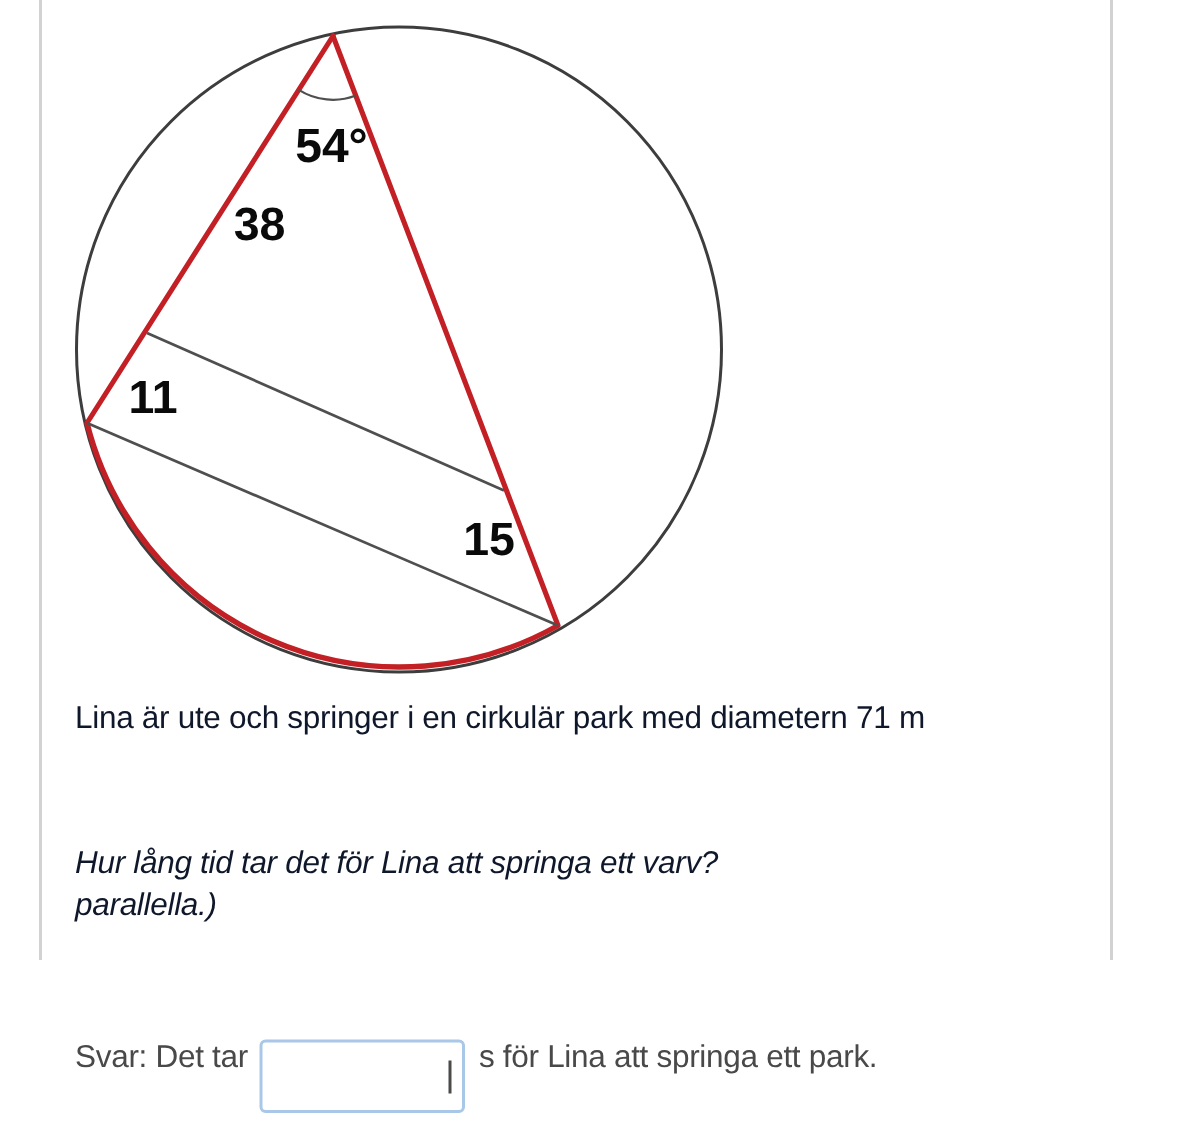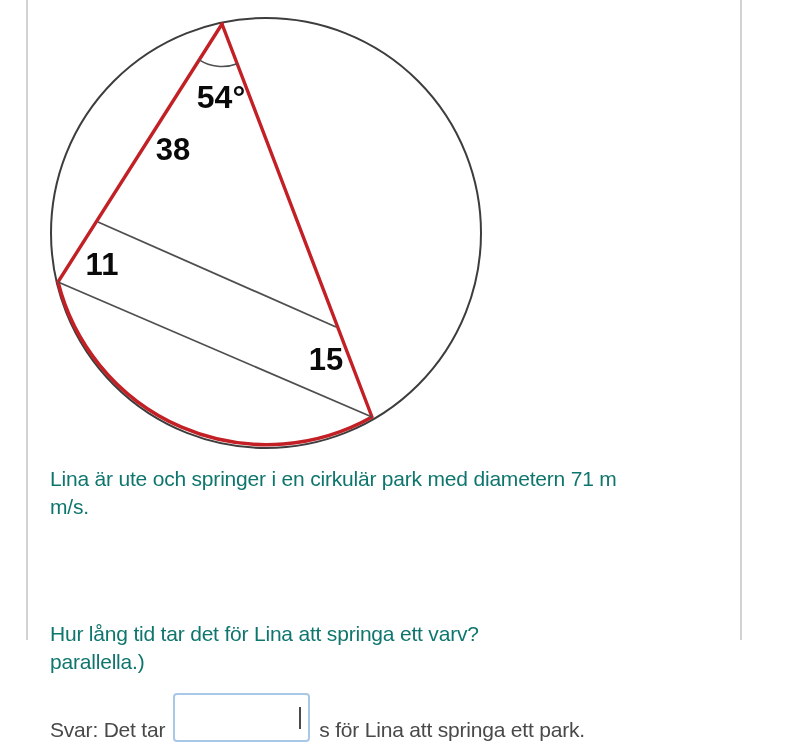--- a/index.html
+++ b/index.html
@@ -19,31 +19,31 @@
   .figure text {
     font-family: "Liberation Sans", "DejaVu Sans", sans-serif;
     font-weight: 700;
     fill: #0a0a0a;
   }
   .lbl-angle { font-size: 32px; }
   .lbl-side  { font-size: 31px; }
 
   .textblock {
     position: absolute; left: 50px; width: 690px;
-    color: #0f766e;
+    color: #0f172a;
     font-size: 21px;
     line-height: 28px;
     letter-spacing: -0.2px;
   }
   .problem  { top: 465px; }
-  .question { top: 620px; }
+  .question { top: 562px; font-style: italic; }
 
   .answer-row {
     position: absolute; left: 50px; top: 693px; height: 49px; width: 690px;
-    display: flex; align-items: flex-end;
+    display: flex; align-items: flex-start;
     color: #494949; font-size: 21px; letter-spacing: -0.2px;
     white-space: nowrap;
   }
   .input-wrap { position: relative; margin: 0 9px 0 8px; height: 49px; }
   .answer-input {
     width: 137px; height: 49px;
     border: 2px solid #a9c8e8;
     border-radius: 4px;
     background: #ffffff;
     font-family: "Liberation Sans", "DejaVu Sans", sans-serif;
@@ -81,21 +81,20 @@
     <path d="M 199.2 59.9 A 42.5 42.5 0 0 0 237.2 63.7" fill="none" stroke-width="1.5" stroke="#4f4f4f"></path>
 
     <text class="lbl-angle" x="221" y="108" text-anchor="middle">54°</text>
     <text class="lbl-side" x="173" y="160" text-anchor="middle">38</text>
     <text class="lbl-side" x="102" y="275" text-anchor="middle">11</text>
     <text class="lbl-side" x="326" y="370" text-anchor="middle">15</text>
   </svg>
 
   <div class="textblock problem">
     <div>Lina är ute och springer i en cirkulär park med diametern 71 m</div>
-    <div>m/s.</div>
   </div>
 
   <div class="textblock question">
     <div>Hur lång tid tar det för Lina att springa ett varv?</div>
     <div>parallella.)</div>
   </div>
 
   <div class="answer-row">
     <span>Svar: Det tar</span>
     <span class="input-wrap">

